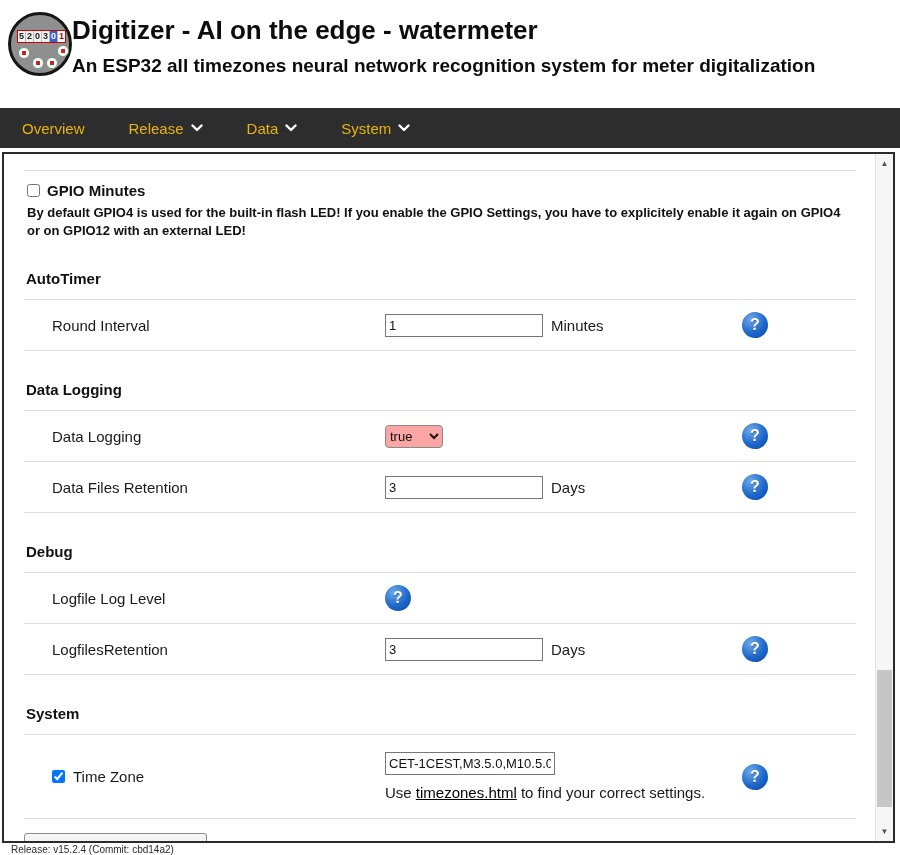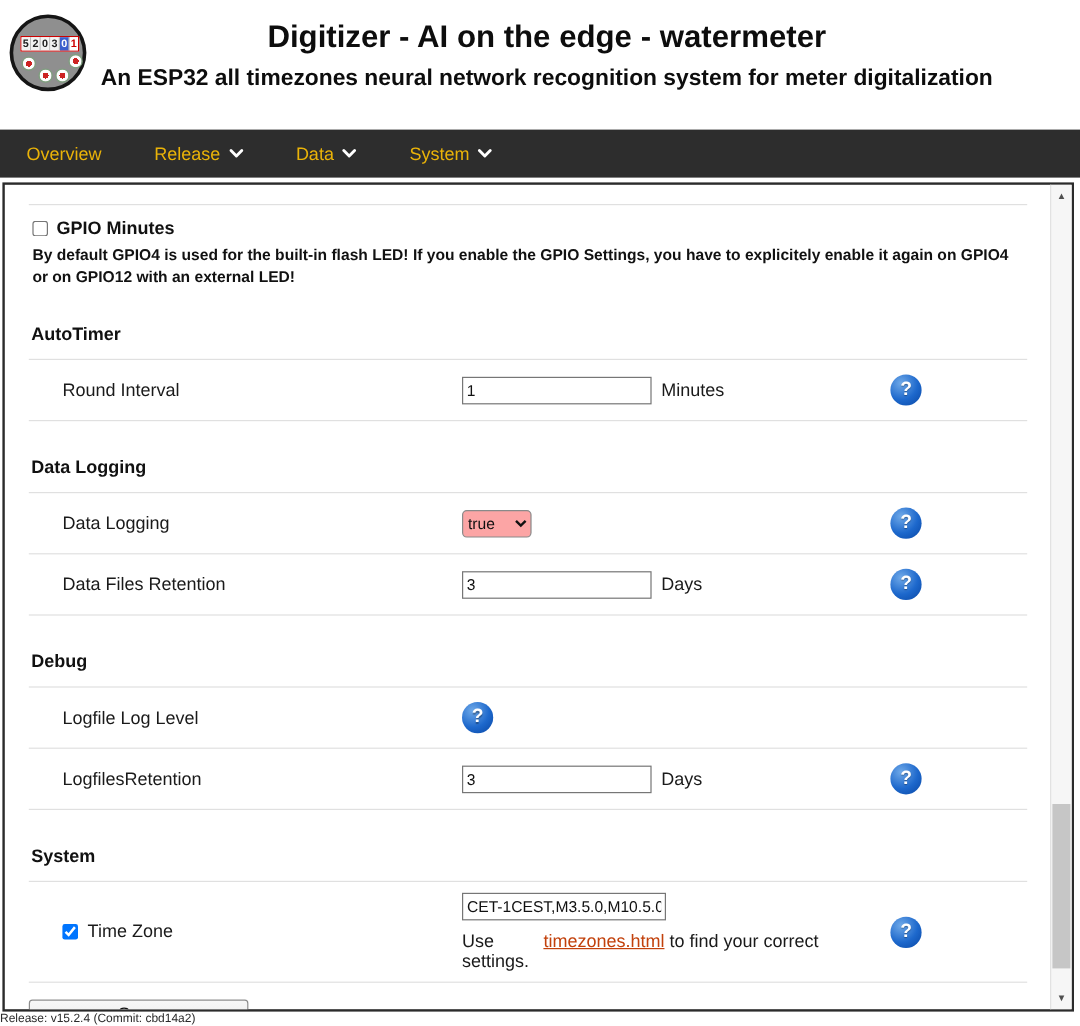--- a/index.html
+++ b/index.html
@@ -10,21 +10,21 @@
   .logo{width:64px;height:64px;border-radius:50%;background:#8f8f8f;border:3px solid #151515;position:relative;flex:0 0 auto;box-sizing:border-box;}
   .logo-strip{position:absolute;top:15px;left:6px;display:flex;border:1px solid #c00;background:#fff;}
   .logo-digit{width:7px;height:11px;font-size:9px;line-height:11px;text-align:center;font-weight:bold;color:#222;background:#f2f2f2;border-right:1px solid #b8b8b8;}
   .logo-digit.d-blue{background:#3a5fcd;color:#fff;border-right:1px solid #b8b8b8;}
   .logo-digit.d-red{background:#fff;color:#c00;border-right:none;}
   .dial{position:absolute;width:12px;height:12px;border-radius:50%;background:radial-gradient(circle at 50% 50%, #c22 0 2.5px, #fdfdfd 2.5px);border:1px solid #7da07d;box-sizing:border-box;}
   .dial1{left:7px;top:32px;}
   .dial2{left:21px;top:42px;}
   .dial3{left:35px;top:42px;}
   .dial4{left:46px;top:30px;}
-  .titles{margin-left:12px;padding-top:2px;text-align:center;}
+  .titles{margin-left:0;padding-top:2px;}
   .page-title{font-size:26px;font-weight:bold;line-height:32px;color:#0d0d0d;}
   .page-subtitle{font-size:19px;font-weight:bold;line-height:24px;margin-top:8px;color:#0d0d0d;}
 
   
   .navbar{margin-top:8px;height:40px;background:#2d2d2d;display:flex;align-items:center;padding-left:22px;gap:44px;box-sizing:border-box;margin-bottom:4px;}
   .nav-item{color:#eab308;font-size:15px;display:flex;align-items:center;gap:7px;cursor:pointer;}
   .nav-item svg{display:block;}
 
   
   .frame{position:absolute;left:2px;right:5px;top:152px;height:691px;border:2px solid #2b2b2b;box-sizing:border-box;background:#fff;}
@@ -50,32 +50,32 @@
   select{font-size:13px;font-family:inherit;border:1px solid #8a8a8a;border-radius:4px;background:#fca5a5;height:23px;color:#111;}
   .sel-true{width:58px;}
   .sel-error{width:82px;}
   input[type=checkbox]{width:13px;height:13px;margin:0;}
 
   .help-icon{width:26px;height:26px;border-radius:50%;background:radial-gradient(circle at 34% 28%, #6fa9e8, #1d68cc 55%, #0b4aa8 95%);color:#fff;font-weight:bold;font-size:16px;display:flex;align-items:center;justify-content:center;cursor:pointer;text-shadow:0 1px 1px rgba(0,0,0,.35);}
 
   .tz-row{min-height:84px;align-items:center;}
   .tz-control{flex-direction:column;align-items:flex-start;justify-content:center;}
   .tz-hint{font-size:15px;margin-top:9px;color:#1a1a1a;}
-  .tz-hint a{color:#c2410c;text-decoration:underline;cursor:pointer;margin-left:37px;}
+  .tz-hint a{color:#000000;text-decoration:underline;cursor:pointer;}
 
   .save-btn{margin-top:14px;width:183px;height:25px;background:linear-gradient(#f7f7f7,#e9e9e9);border:1px solid #8d8d8d;border-radius:3px;font-size:15px;font-family:inherit;color:#111;cursor:pointer;}
 
   
   .scrollbar{position:absolute;top:0;right:0;bottom:0;width:17px;background:#f6f6f6;border-left:1px solid #e2e2e2;}
   .scroll-arrow{position:absolute;left:0;width:17px;height:15px;font-size:8px;color:#505050;display:flex;align-items:center;justify-content:center;cursor:pointer;}
   .scroll-up{top:2px;}
   .scroll-down{bottom:2px;}
   .scroll-thumb{position:absolute;left:1px;width:15px;top:516px;height:137px;background:#c6c6c6;cursor:pointer;}
 
-  .release{position:absolute;left:0;top:844px;font-size:10px;color:#2a2a2a;}
+  .release{position:absolute;left:11px;top:844px;font-size:10px;color:#2a2a2a;}
 </style>
 </head>
 <body>
 
 <div class="header">
   <div class="logo">
     <div class="logo-strip">
       <span class="logo-digit">5</span>
       <span class="logo-digit">2</span>
       <span class="logo-digit">0</span>

